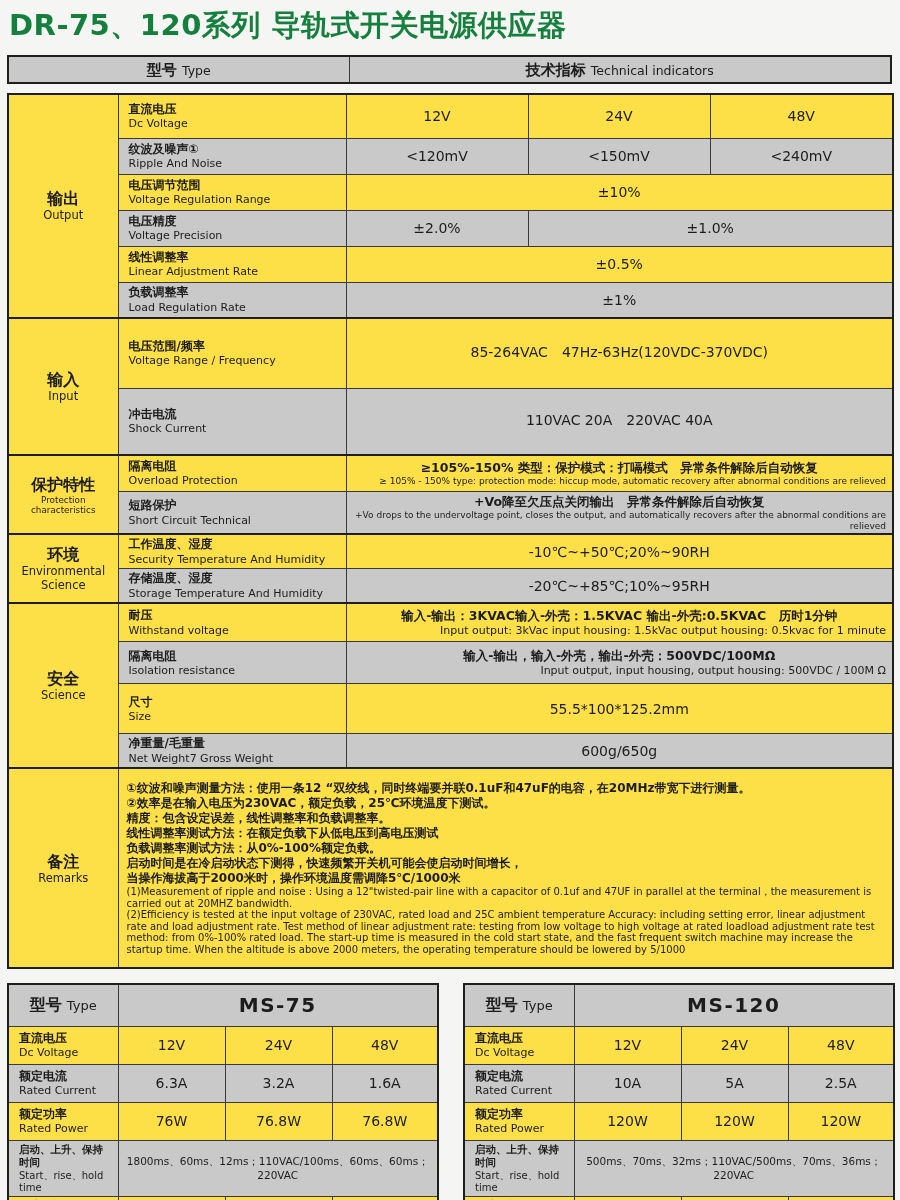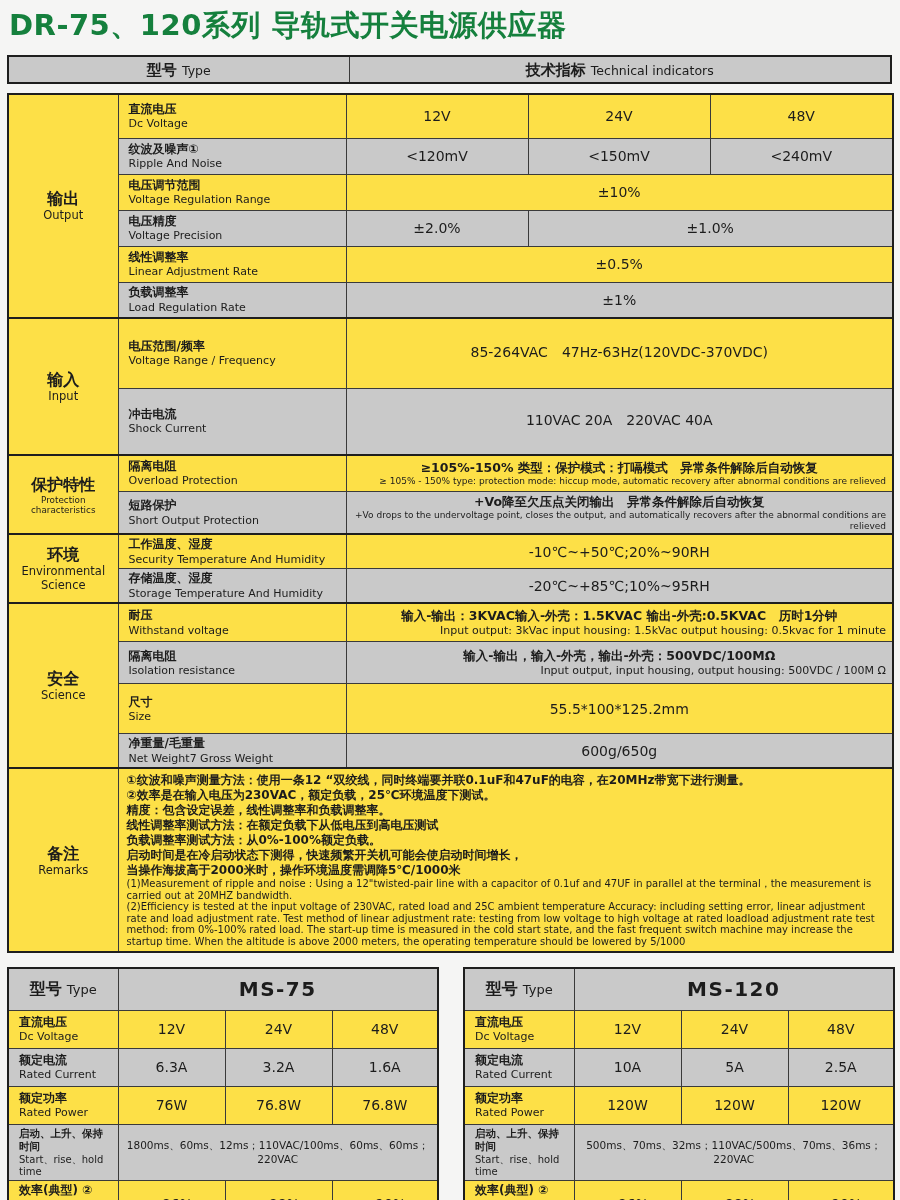--- a/index.html
+++ b/index.html
@@ -28,21 +28,21 @@
 
   td.param{padding-left:10px;}
   .p-zh{font-size:12px;font-weight:bold;line-height:1.3;}
   .p-en{font-size:11px;line-height:1.2;}
 
   td.val{text-align:center;font-size:14px;}
   .v1{font-size:12.5px;font-weight:bold;text-align:center;line-height:1.3;}
   .v2{font-size:9px;text-align:right;line-height:1.2;}
   .v2.lg{font-size:11px;}
 
-  td.remarks{padding:4px 8px;vertical-align:middle;}
+  td.remarks{padding:12px 8px;vertical-align:middle;}
   .rm-zh{font-size:12px;font-weight:bold;line-height:15px;}
   .rm-en{font-size:10px;line-height:11.5px;}
 
   .models{display:flex;gap:24px;margin-top:14px;}
   .model-table{width:430px;}
   .mhdr-label{text-align:center;}
   .mh-zh{font-size:16px;font-weight:bold;}
   .mh-en{font-size:13px;}
   td.mhdr-model{text-align:center;font-size:20px;font-weight:bold;letter-spacing:1.5px;}
   .hh-zh{font-size:15px;font-weight:bold;}
@@ -183,21 +183,21 @@
           <div class="p-en">Overload Protection</div>
         </td>
         <td colspan="3">
           <div class="v1">≥105%-150% 类型：保护模式：打嗝模式　异常条件解除后自动恢复</div>
           <div class="v2">≥ 105% - 150% type: protection mode: hiccup mode, automatic recovery after abnormal conditions are relieved</div>
         </td>
       </tr>
       <tr class="rg h34">
         <td class="param">
           <div class="p-zh">短路保护</div>
-          <div class="p-en">Short Output Protection</div>
+          <div class="p-en">Short Circuit Technical</div>
         </td>
         <td colspan="3">
           <div class="v1">+Vo降至欠压点关闭输出　异常条件解除后自动恢复</div>
           <div class="v2">+Vo drops to the undervoltage point, closes the output, and automatically recovers after the abnormal conditions are relieved</div>
         </td>
       </tr>
 
       <tr class="rw h34 sec">
         <td class="cat" rowspan="2">
           <div class="cat-zh">环境</div>

